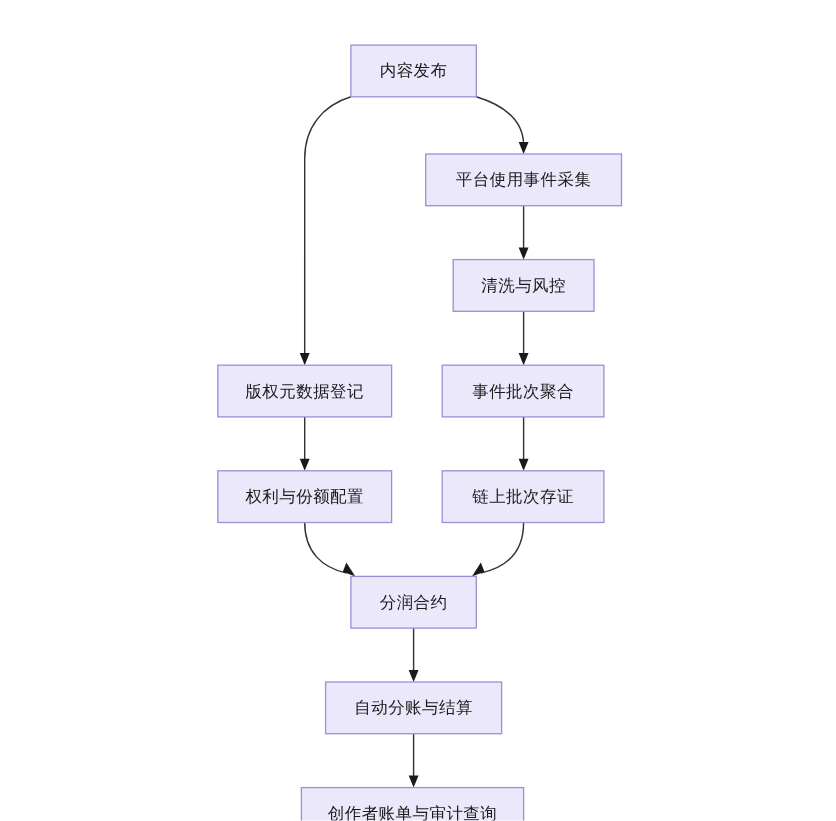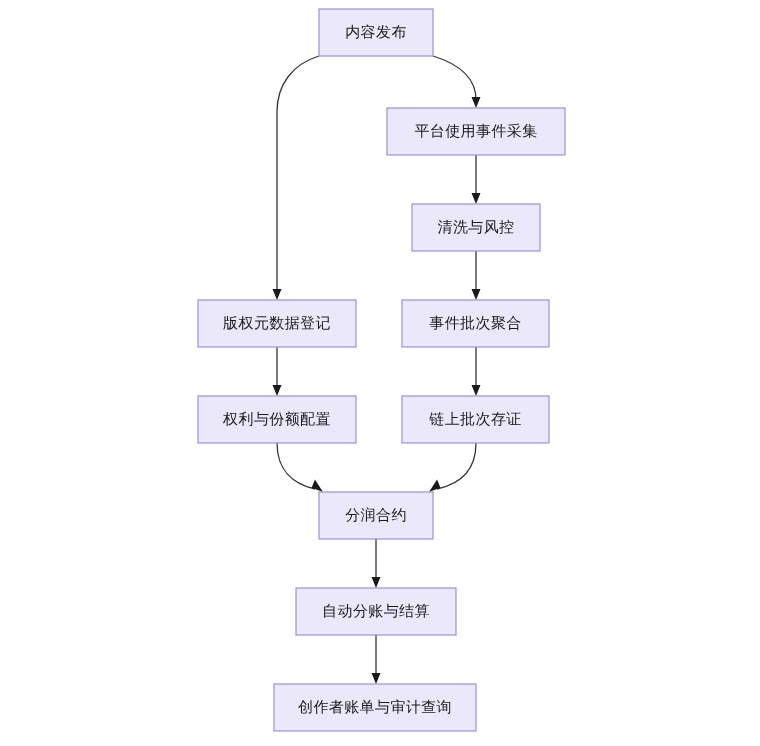--- a/index.html
+++ b/index.html
@@ -10,20 +10,21 @@
   body {
     width: 760px;
     height: 746px;
     font-family: "Liberation Sans", "DejaVu Sans", sans-serif;
     overflow: hidden;
   }
   #flowchart-root {
     position: relative;
     width: 760px;
     height: 692px;
+    margin-top: 32px;
   }
   svg.flow-canvas {
     position: absolute;
     top: 0;
     left: 0;
     width: 760px;
     height: 746px;
   }
   .node-rect {
     fill: #ece8fb;

